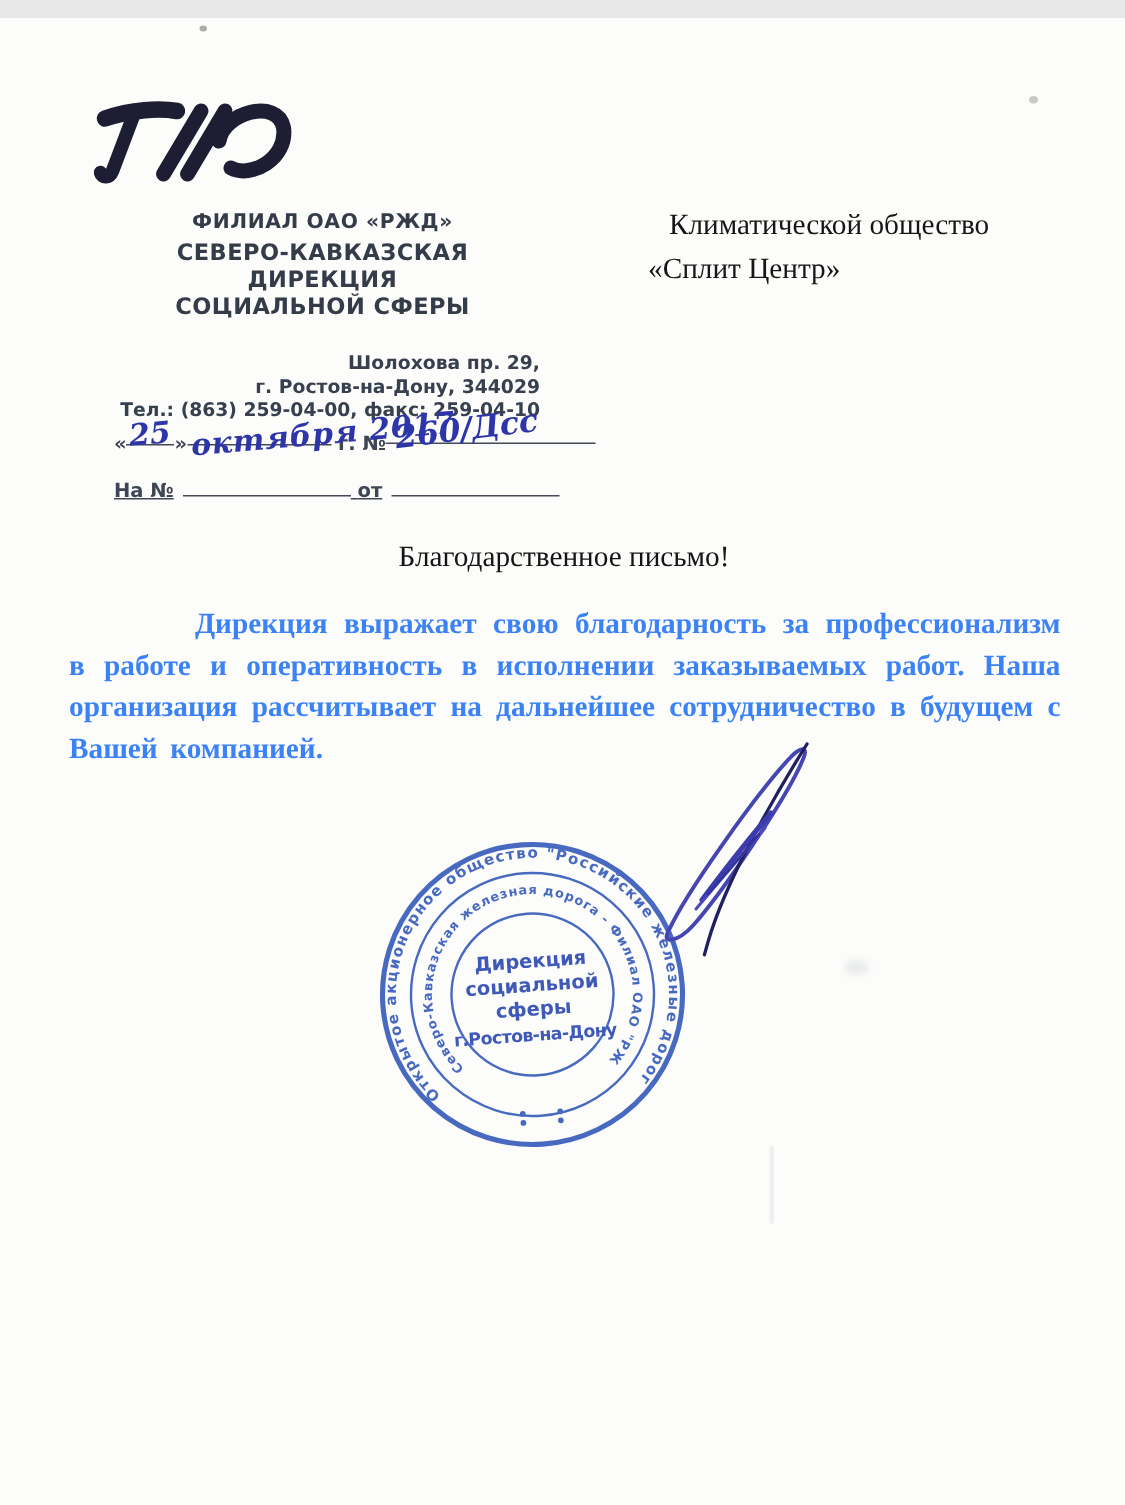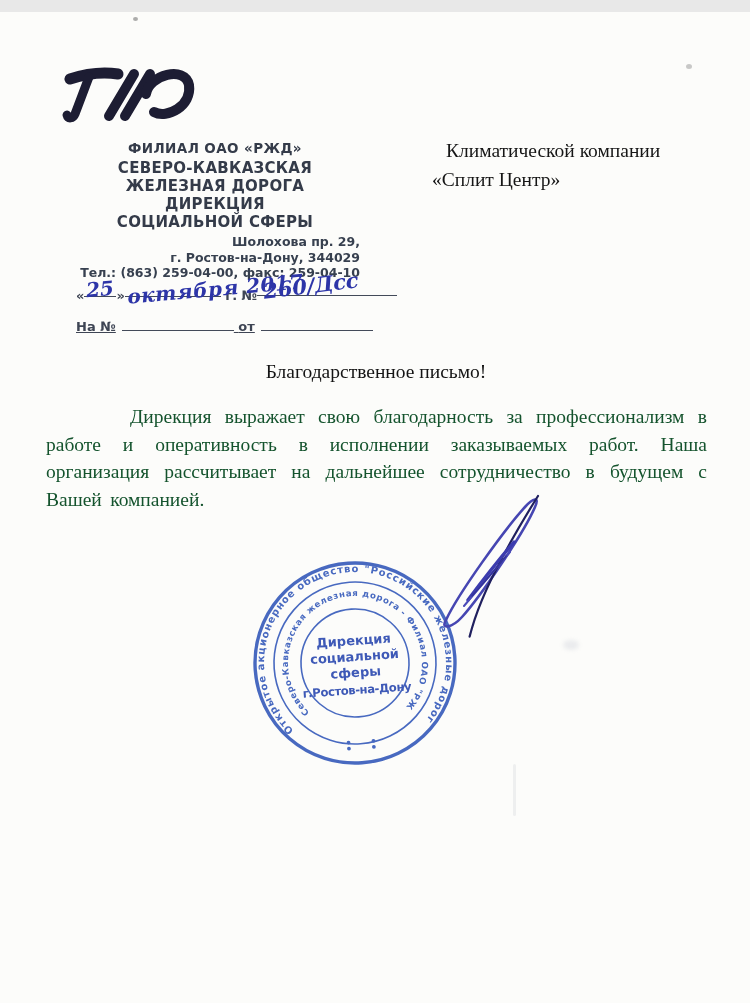--- a/index.html
+++ b/index.html
@@ -41,21 +41,21 @@
   .hw-num{font-size:21px;transform:rotate(-7deg);top:-7px;left:6px;}
   .hw-month{letter-spacing:.5px;}
   
   .recipient{position:absolute;left:432px;top:124px;font-size:19.5px;line-height:29px;color:#161616;}
   .recipient .r1{margin-left:14px;}
   
   .title{position:absolute;left:46px;top:349px;width:660px;text-align:center;font-size:19.5px;color:#141414;}
   .bodytext{
     position:absolute;left:46px;top:391px;width:661px;margin:0;
     font-size:19.5px;line-height:27.5px;text-align:justify;text-indent:84px;
-    word-spacing:3.5px;color:#14532d;
+    word-spacing:3.5px;color:#3b82f6;font-weight:bold;
   }
   
   .signrow{
     position:absolute;left:46px;top:542px;width:688px;
     display:flex;justify-content:space-between;font-size:20px;color:#141414;
   }
   
   .stampsvg{position:absolute;left:247px;top:543px;transform:rotate(-4deg);z-index:2;}
   .ring{fill:#2f55b8;font-family:"DejaVu Sans", sans-serif;}
   .ring-outer{font-size:10px;font-weight:700;letter-spacing:.9px;}
@@ -81,41 +81,40 @@
       <path d="M31,15 L17,52 C15,57 10,57 9,53" stroke-width="9"></path>
       <path d="M51,54 L76,12" stroke-width="10"></path>
       <path d="M67,54 L92,12" stroke-width="10"></path>
       <path d="M88,32 C91,13 127,3 131,23 C134,44 109,57 96,50" stroke-width="10"></path>
     </g>
   </svg>
 
   <div class="lh">
     <div class="lh-line1">ФИЛИАЛ ОАО «РЖД»</div>
     <div class="lh-line">СЕВЕРО-КАВКАЗСКАЯ</div>
-    <div class="lh-line">ЖЕЛЕЗНАЯ ДОРОГА</div>
     <div class="lh-line">ДИРЕКЦИЯ</div>
     <div class="lh-line">СОЦИАЛЬНОЙ СФЕРЫ</div>
   </div>
 
   <div class="addr">
     <div>Шолохова пр. 29,</div>
     <div>г. Ростов-на-Дону, 344029</div>
     <div>Тел.: (863) 259-04-00, факс: 259-04-10</div>
   </div>
 
   <div class="refline">
     <span>«</span><span class="blank b-day"><i class="hw">25</i></span><span>»</span><span class="blank b-month"><i class="hw hw-month">октября 2017</i></span>&nbsp;<span>г.</span>&nbsp;<span>№</span><span class="blank b-num"><i class="hw hw-num">260/Дсс</i></span>
   </div>
 
   <div class="replyline">
     <span>На №</span><span class="blank b-na"></span>&nbsp;<span>от</span><span class="blank b-ot"></span>
   </div>
 
   <div class="recipient">
-    <div class="r1">Климатической компании</div>
+    <div class="r1">Климатической общество</div>
     <div>«Сплит Центр»</div>
   </div>
 
   <div class="title">Благодарственное письмо!</div>
 
   <p class="bodytext">Дирекция выражает свою благодарность за профессионализм в работе и оперативность в исполнении заказываемых работ. Наша организация рассчитывает на дальнейшее сотрудничество в будущем с Вашей компанией.</p>
 
 
   <svg class="signsvg" width="130" height="160" viewBox="0 0 130 160">
     <g fill="none" stroke-linecap="round">

